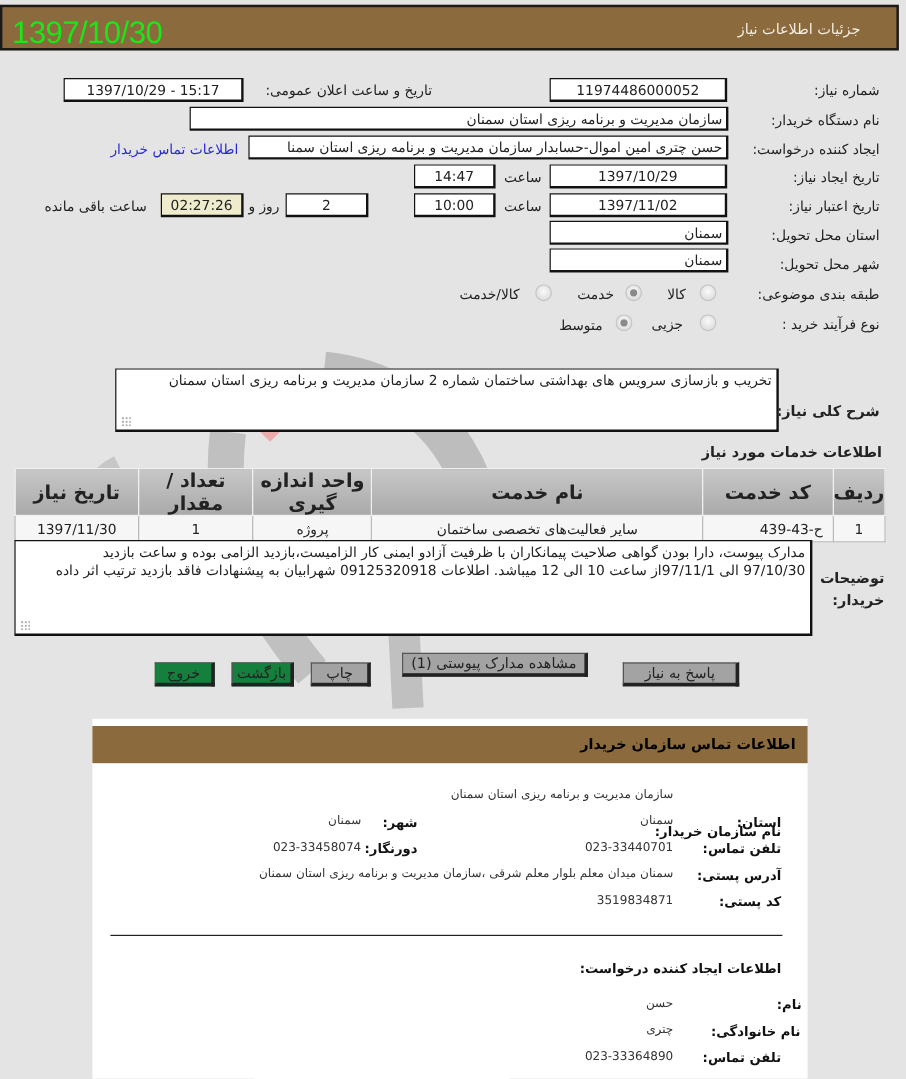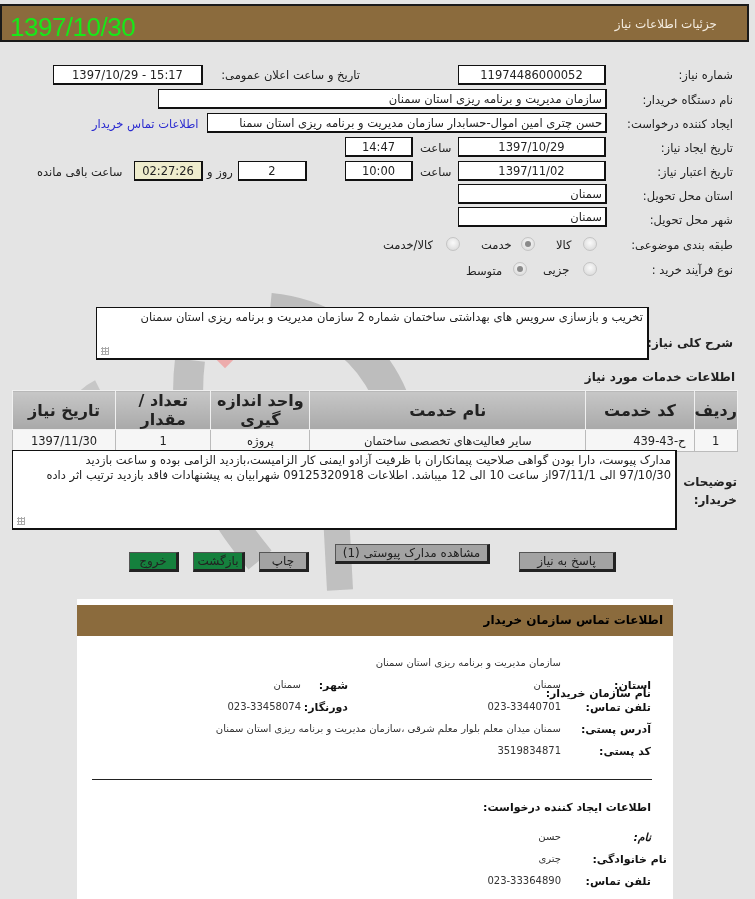--- a/index.html
+++ b/index.html
@@ -214,21 +214,21 @@
   <div class="abs c-lbl" style="right:22px;top:124px;">آدرس پستی:</div>
   <div class="abs c-val" style="right:112px;top:124px;">سمنان میدان معلم بلوار معلم شرقی ،سازمان مدیریت و برنامه ریزی استان سمنان</div>
 
   <div class="abs c-lbl" style="right:22px;top:146px;">کد پستی:</div>
   <div class="abs c-val" style="right:112px;top:146px;">3519834871</div>
 
   <div class="abs" style="left:15px;top:180px;width:560px;height:1px;background:#222;"></div>
 
   <div class="abs c-lbl" style="right:22px;top:202px;">اطلاعات ایجاد کننده درخواست:</div>
 
-  <div class="abs c-lbl" style="right:22px;top:232px;font-style:italic;">نام:</div>
+  <div class="abs c-lbl" style="right:5px;top:232px;">نام:</div>
   <div class="abs c-val" style="right:112px;top:232px;">حسن</div>
 
   <div class="abs c-lbl" style="right:6px;top:254px;">نام خانوادگی:</div>
   <div class="abs c-val" style="right:112px;top:254px;">چتری</div>
 
   <div class="abs c-lbl" style="right:22px;top:276px;">تلفن تماس:</div>
   <div class="abs c-val" style="right:112px;top:276px;">023-33364890</div>
 </div>
 
 </body></html>

